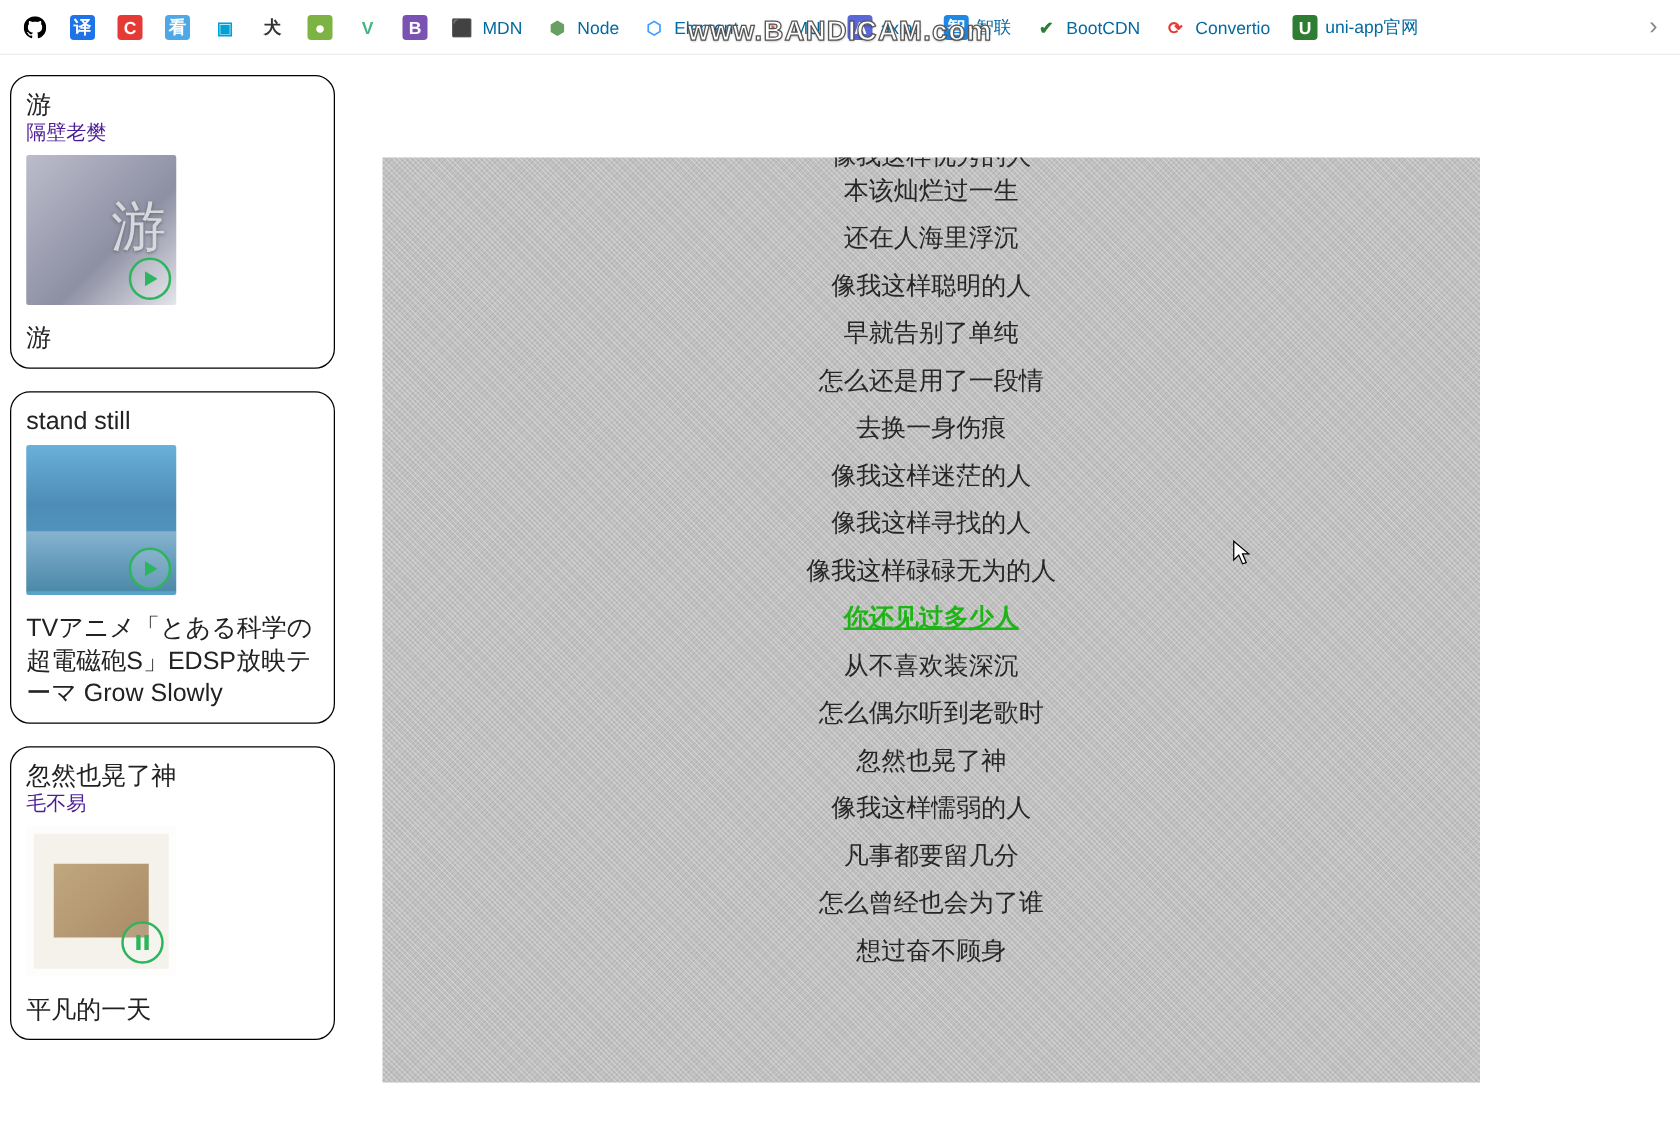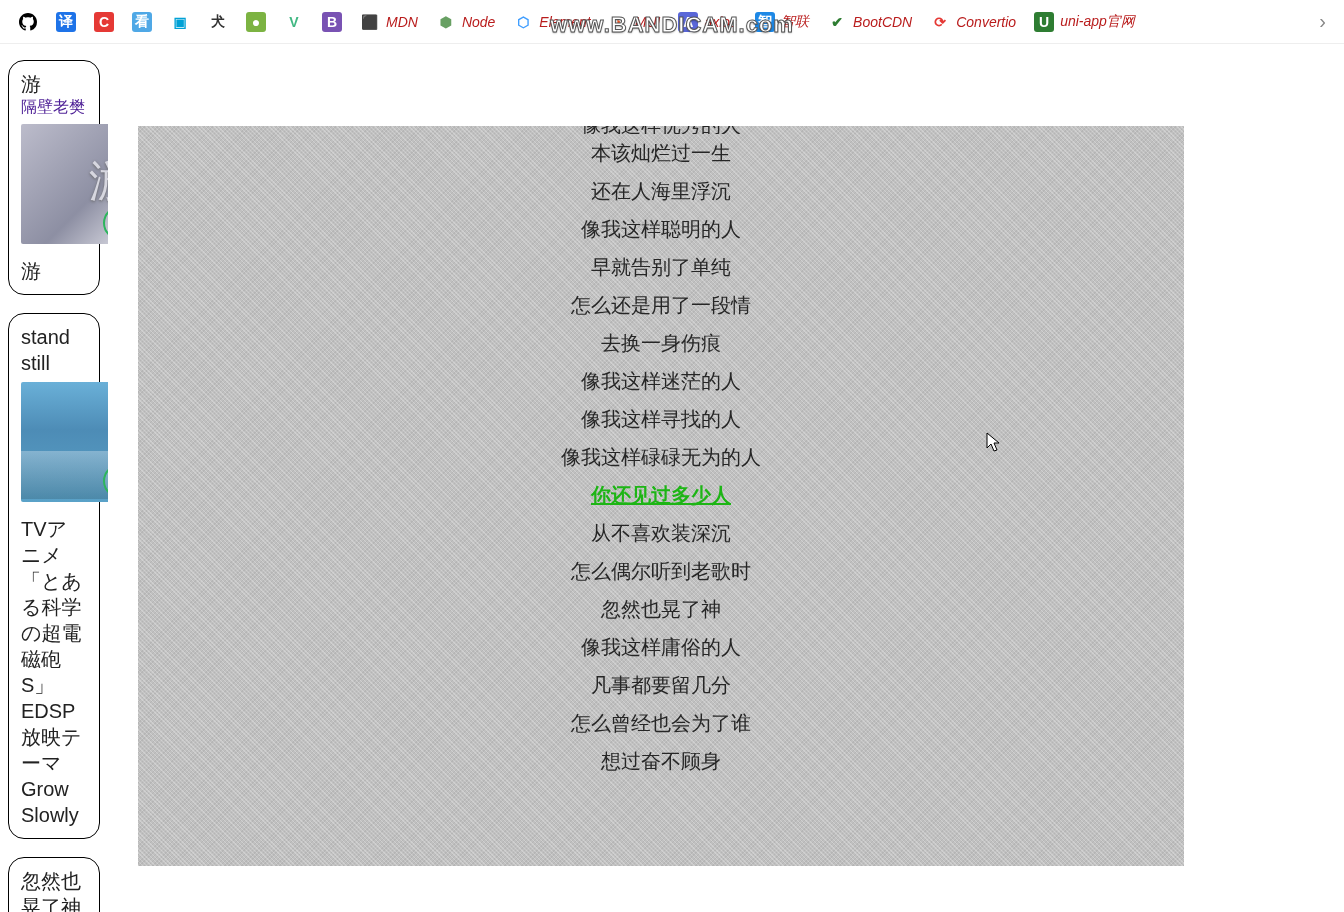--- a/index.html
+++ b/index.html
@@ -50,21 +50,21 @@
     width: 20px;
     height: 20px;
     display: inline-flex;
     align-items: center;
     justify-content: center;
     font-size: 14px;
     font-weight: bold;
     border-radius: 3px;
     color: #fff;
   }
-  .bm-label { color: #b91c1c; font-style: italic; }
+  .bm-label { color: #0369a1; }
   .bm-chevron {
     margin-left: auto;
     color: #888;
     font-size: 20px;
     cursor: pointer;
   }
 
   
   .content-wrap {
     display: flex;
@@ -152,21 +152,21 @@
     margin-top: 14px;
     line-height: 1.3;
   }
 
   
   .lyrics-wrap {
     flex: 1;
     padding: 82px 160px 0 30px;
   }
   .lyrics-panel {
-    width: 1046px;
+    width: 878px;
     height: 740px;
     background-color: #c0c0c0;
     background-image:
       repeating-linear-gradient(45deg, rgba(255,255,255,0.25) 0 1px, transparent 1px 3px),
       repeating-linear-gradient(-45deg, rgba(0,0,0,0.06) 0 1px, transparent 1px 3px);
     overflow: hidden;
     position: relative;
   }
   .lyrics-inner {
     text-align: center;
@@ -329,21 +329,21 @@
           <div class="lyric-line">早就告别了单纯</div>
           <div class="lyric-line">怎么还是用了一段情</div>
           <div class="lyric-line">去换一身伤痕</div>
           <div class="lyric-line">像我这样迷茫的人</div>
           <div class="lyric-line">像我这样寻找的人</div>
           <div class="lyric-line">像我这样碌碌无为的人</div>
           <div class="lyric-line active">你还见过多少人</div>
           <div class="lyric-line">从不喜欢装深沉</div>
           <div class="lyric-line">怎么偶尔听到老歌时</div>
           <div class="lyric-line">忽然也晃了神</div>
-          <div class="lyric-line">像我这样庸俗的人</div>
+          <div class="lyric-line">像我这样懦弱的人</div>
           <div class="lyric-line">凡事都要留几分</div>
           <div class="lyric-line">怎么曾经也会为了谁</div>
           <div class="lyric-line">想过奋不顾身</div>
         </div>
     </div>
   </div>
 
 </div>
 
 <div class="cursor">

